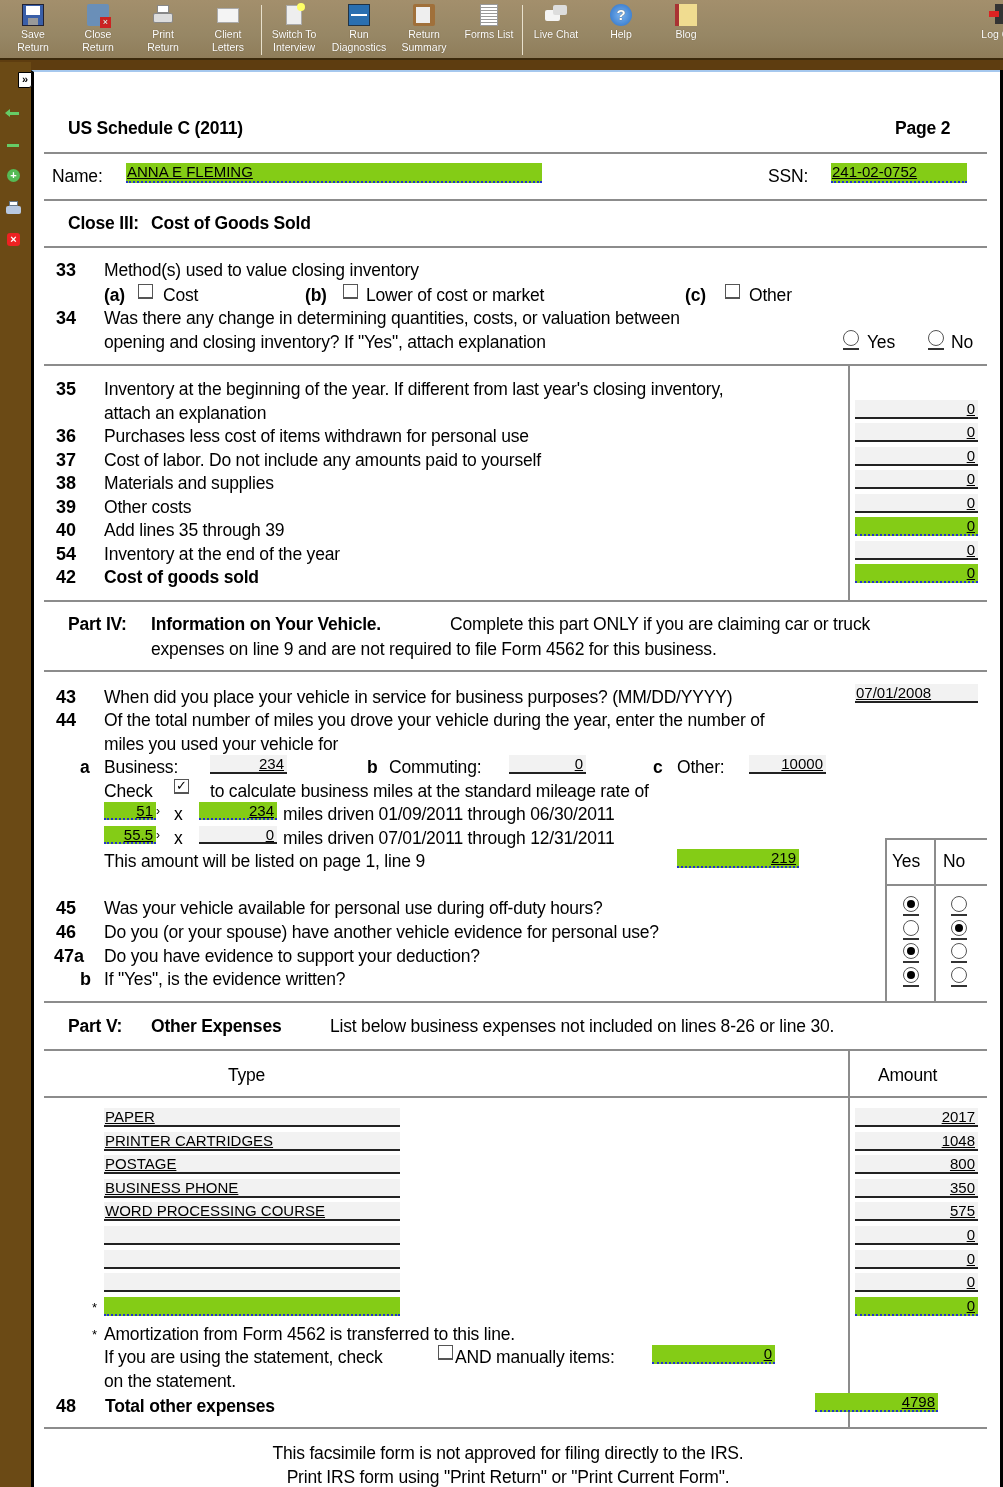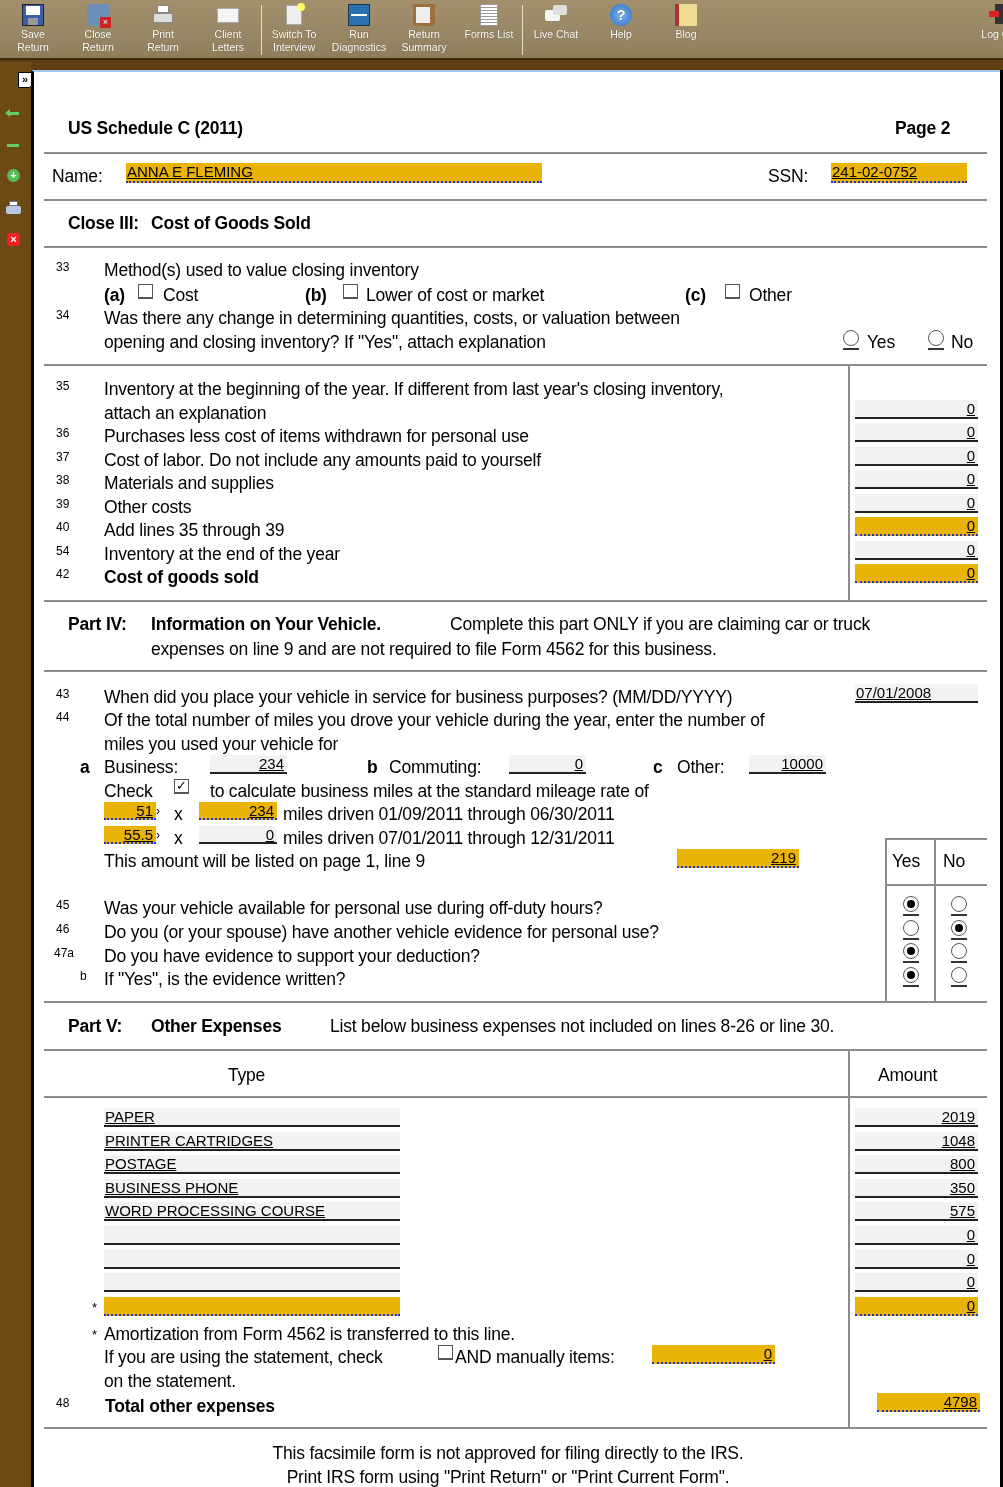--- a/index.html
+++ b/index.html
@@ -13,26 +13,26 @@
 #page{position:absolute;left:31px;top:70px;width:972px;height:1417px;background:#fff;border-left:3px solid #000;border-top:2px solid #a6c8ee}
 #rightedge{position:absolute;right:0;top:70px;width:3px;height:1417px;background:#000}
 #expand{position:absolute;left:18px;top:72px;width:14px;height:16px;background:#fff;border:1px solid #000;border-radius:0 0 3px 0;font-size:11px;font-weight:bold;line-height:13px;text-align:center;cursor:pointer}
 .abs{position:absolute}
 .t{position:absolute;font-size:17.5px;white-space:nowrap;letter-spacing:-0.2px}
 .b{font-weight:bold}
 .hr{position:absolute;height:2px;background:#8c8c8c}
 .vr{position:absolute;width:2px;background:#8c8c8c}
 .fld{position:absolute;height:19px;background:#f2f2f2;border-bottom:2px solid #222;font-size:15px;text-align:right;padding-right:3px;line-height:18px;text-decoration:underline}
 .fld.l{text-align:left;padding-left:1px}
-.fld.y{background:#eab308;border-bottom:2px dotted #2233cc}
+.fld.y{background:#84cc16;border-bottom:2px dotted #2233cc}
 .cb{position:absolute;width:15px;height:15px;border:1px solid #555;border-bottom:2px solid #555;background:#fff;cursor:pointer}
 .rad{position:absolute;width:16px;height:16px;border:1px solid #555;border-radius:50%;background:#fff;cursor:pointer}
 .rad::after{content:"";position:absolute;left:-1px;right:-1px;bottom:-5px;height:2px;background:#333}
 .rad.on::before{content:"";position:absolute;left:3px;top:3px;width:8px;height:8px;border-radius:50%;background:#000}
-.num{position:absolute;font-size:12px;font-weight:normal}
+.num{position:absolute;font-size:18px;font-weight:bold}
 </style>
 </head>
 <body>
 
 <div id="toolbar">
   <div class="tb" style="left:2px">
     <span class="ic" style="background:#3a5fa8;border:1px solid #223;">
         <span class="abs" style="left:3px;top:1px;width:14px;height:9px;background:#fff"></span>
         <span class="abs" style="left:5px;top:13px;width:10px;height:7px;background:#999"></span>
       </span>
@@ -272,21 +272,21 @@
 <div class="t b" style="left:68px;top:1016px">Part V:</div>
 <div class="t b" style="left:151px;top:1016px">Other Expenses</div>
 <div class="t" style="left:330px;top:1016px">List below business expenses not included on lines 8-26 or line 30.</div>
 <div class="hr" style="left:44px;top:1049px;width:943px"></div>
 <div class="vr" style="left:848px;top:1049px;height:378px"></div>
 <div class="t" style="left:228px;top:1065px">Type</div>
 <div class="t" style="left:878px;top:1065px">Amount</div>
 <div class="hr" style="left:44px;top:1096px;width:943px"></div>
 
 <div class="fld l" style="left:104px;top:1108px;width:296px">PAPER</div>
-<div class="fld" style="left:855px;top:1108px;width:123px">2019</div>
+<div class="fld" style="left:855px;top:1108px;width:123px">2017</div>
 <div class="fld l" style="left:104px;top:1132px;width:296px">PRINTER CARTRIDGES</div>
 <div class="fld" style="left:855px;top:1132px;width:123px">1048</div>
 <div class="fld l" style="left:104px;top:1155px;width:296px">POSTAGE</div>
 <div class="fld" style="left:855px;top:1155px;width:123px">800</div>
 <div class="fld l" style="left:104px;top:1179px;width:296px">BUSINESS PHONE</div>
 <div class="fld" style="left:855px;top:1179px;width:123px">350</div>
 <div class="fld l" style="left:104px;top:1202px;width:296px">WORD PROCESSING COURSE</div>
 <div class="fld" style="left:855px;top:1202px;width:123px">575</div>
 <div class="fld l" style="left:104px;top:1226px;width:296px"></div>
 <div class="fld" style="left:855px;top:1226px;width:123px">0</div>
@@ -301,17 +301,17 @@
 <div class="t" style="left:92px;top:1327px;font-size:13px">*</div>
 <div class="t" style="left:104px;top:1324px">Amortization from Form 4562 is transferred to this line.</div>
 <div class="t" style="left:104px;top:1347px">If you are using the statement,  check</div>
 <div class="cb" style="left:438px;top:1345px"></div>
 <div class="t" style="left:455px;top:1347px">AND manually items:</div>
 <div class="fld y" style="left:652px;top:1345px;width:123px">0</div>
 <div class="t" style="left:104px;top:1371px">on the statement.</div>
 
 <div class="num" style="left:56px;top:1396px">48</div>
 <div class="t b" style="left:105px;top:1396px">Total other expenses</div>
-<div class="fld y" style="left:877px;top:1393px;width:103px">4798</div>
+<div class="fld y" style="left:815px;top:1393px;width:123px">4798</div>
 <div class="hr" style="left:44px;top:1427px;width:943px"></div>
 
 <div class="t" style="left:0;width:1016px;text-align:center;top:1443px">This facsimile form is not approved for filing directly to the IRS.</div>
 <div class="t" style="left:0;width:1016px;text-align:center;top:1467px">Print IRS form using "Print Return" or "Print Current Form".</div>
 
 </body></html>

